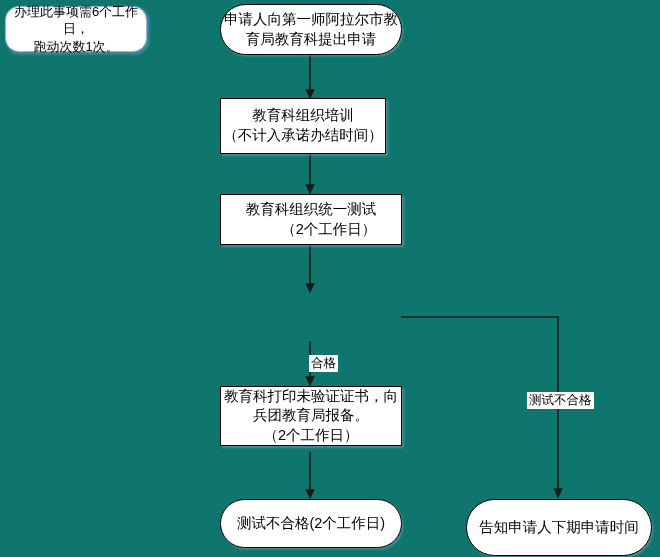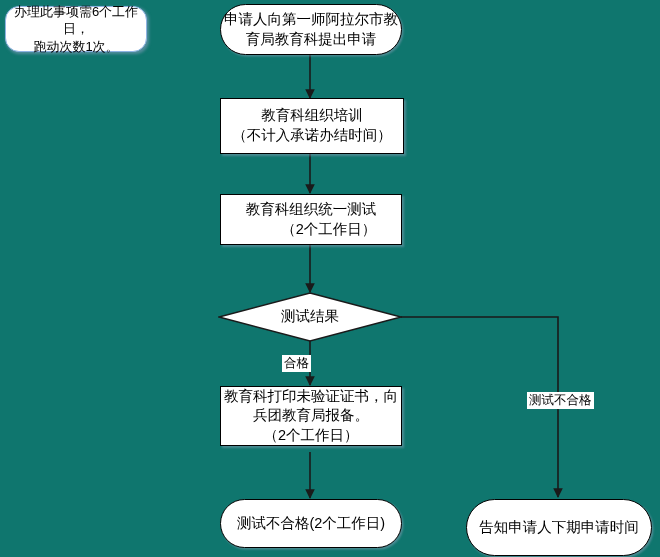--- a/index.html
+++ b/index.html
@@ -121,38 +121,32 @@
   <div class="node n-note" style="left:5px; top:6px; width:142px; height:46px;">
     <span class="txt">办理此事项需6个工作日，
 跑动次数1次。</span>
   </div>
 
   <div class="node n-term" style="left:220px; top:4px; width:182px; height:51px;">
     <span class="txt">申请人向第一师阿拉尔市教
 育局教育科提出申请</span>
   </div>
 
-  <div class="node n-proc" style="left:220px; top:98px; width:184px; height:56px;">
+  <div class="node n-proc" style="left:220px; top:98px; width:166px; height:56px;">
     <span class="txt">教育科组织培训
 （不计入承诺办结时间）</span>
   </div>
 
   <div class="node n-proc" style="left:220px; top:194px; width:182px; height:51px;text-align:right;">
     <span class="txt">教育科组织统一测试
 （2个工作日）</span>
   </div>
 
-  <div class="node n-dec" style="left:218px; top:292px; width:184px; height:50px;">
-    <svg class="dia" viewBox="0 0 184 50" preserveAspectRatio="none" xmlns="http://www.w3.org/2000/svg">
-      <polygon points="92,1 183,25 92,49 1,25" fill="#ffffff" stroke="#1a1a1a" stroke-width="1.3"></polygon>
-    </svg>
-    <span class="txt">测试结果</span>
-  </div>
 
-  <div class="edge-label" style="left:282px; top:355px;">
+  <div class="edge-label" style="left:309px; top:355px;">
     <span>合格</span>
   </div>
 
   <div class="edge-label" style="left:527px; top:392px;">
     <span>测试不合格</span>
   </div>
 
   <div class="node n-proc" style="left:220px; top:386px; width:182px; height:60px;">
     <span class="txt">教育科打印未验证证书，向
 兵团教育局报备。

